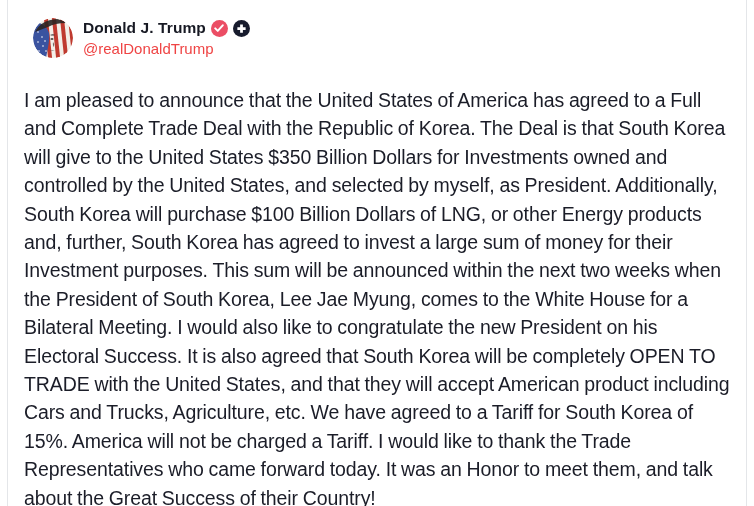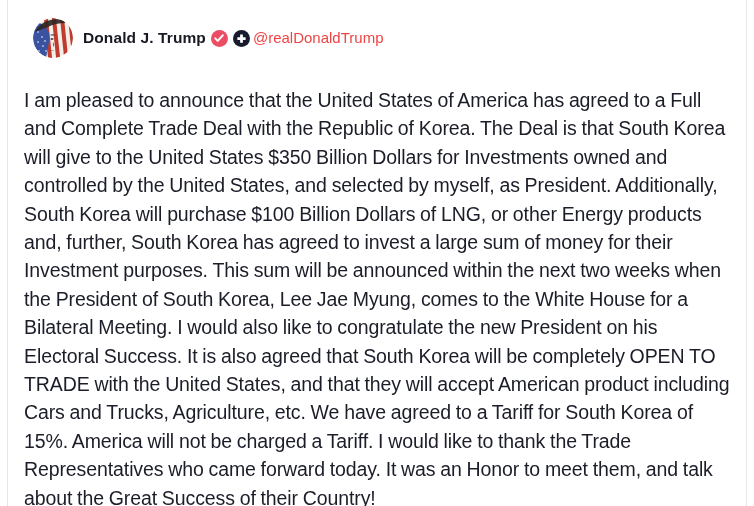--- a/index.html
+++ b/index.html
@@ -25,21 +25,21 @@
     margin-left: 9px;
   }
   .avatar {
     width: 40px;
     height: 40px;
     border-radius: 50%;
     overflow: hidden;
     flex: 0 0 40px;
     cursor: pointer;
   }
-  .names { display: flex; gap: 3px; }
+  .names { display: flex; flex-direction: column; gap: 3px; }
   .name-row { display: flex; align-items: center; gap: 5px; }
   .display-name {
     font-size: 15.5px;
     font-weight: bold;
     color: #171923;
     letter-spacing: 0.1px;
     cursor: pointer;
   }
   .badge {
     width: 17px;

